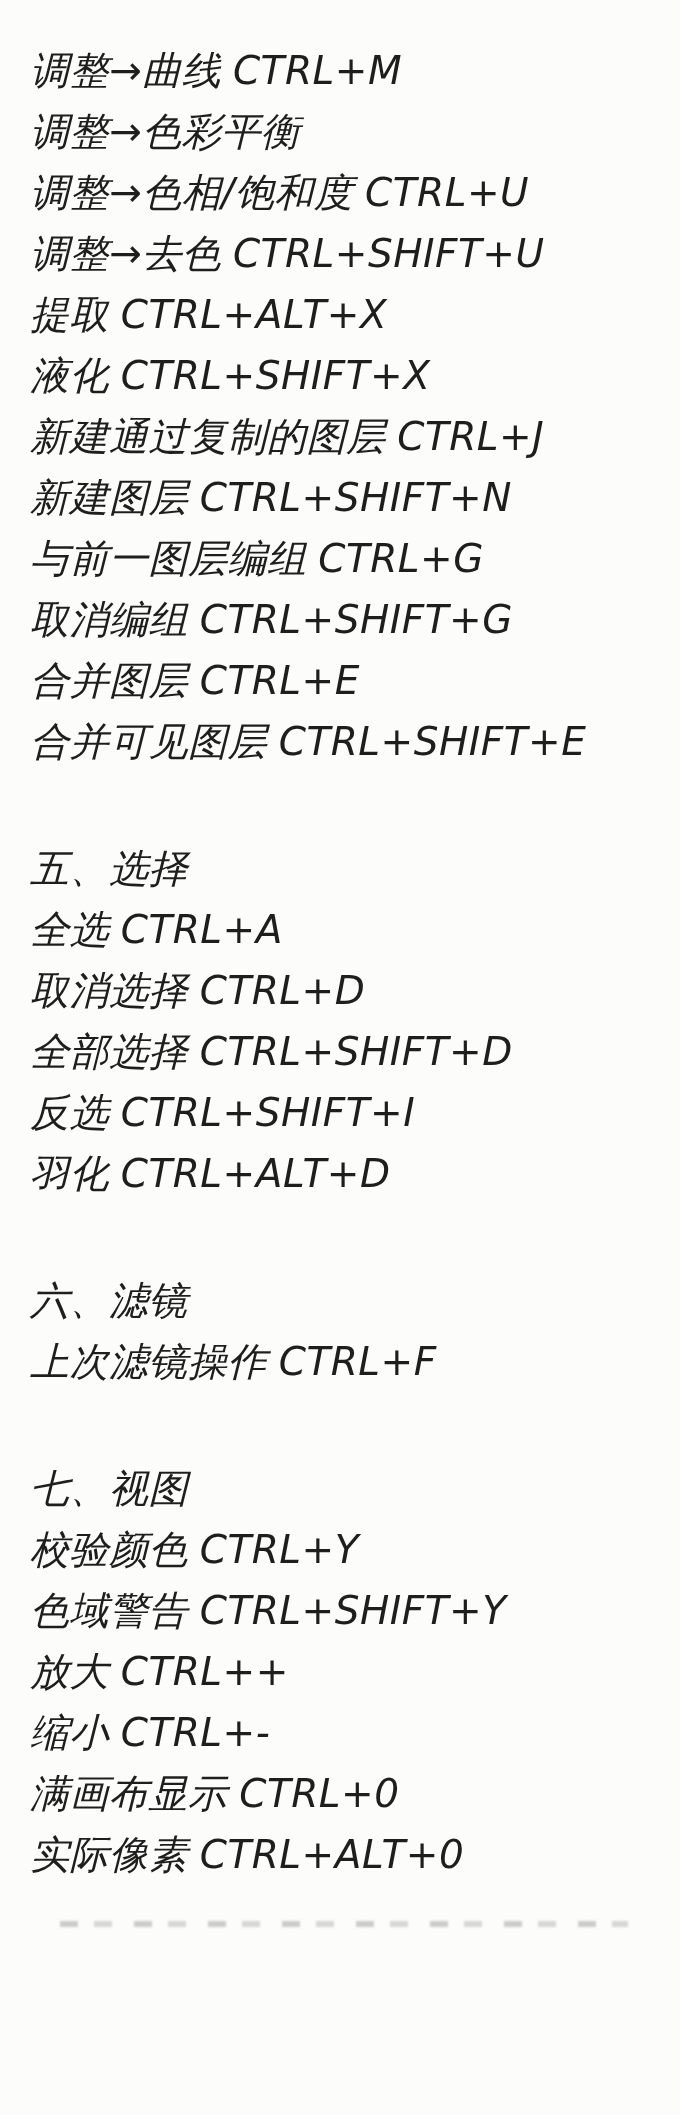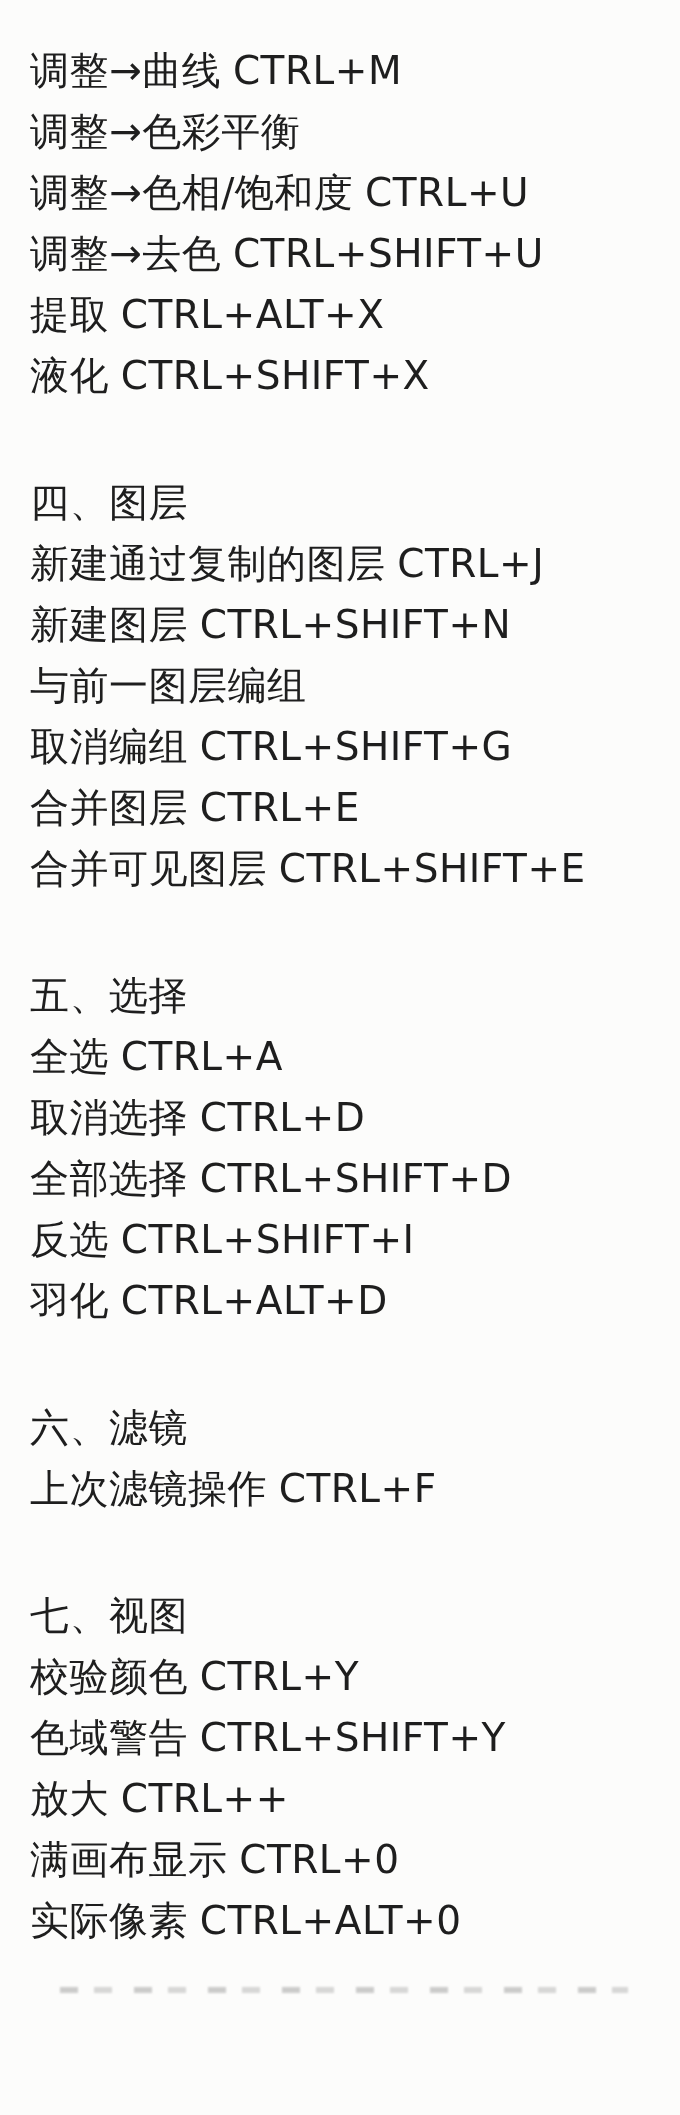--- a/index.html
+++ b/index.html
@@ -9,20 +9,21 @@
   body {
     width: 680px;
     height: 2115px;
     background: #fcfcfb;
     color: #1e1e1e;
     font-family: "DejaVu Sans", "Liberation Sans", sans-serif;
     overflow: hidden;
   }
   .doc {
     padding: 40px 12px 1px 30px;
+    font-style: italic;
   }
   .line {
     height: 61px;
     display: flex;
     align-items: center;
     font-size: 39px;
     line-height: 1;
     white-space: nowrap;
     letter-spacing: 0.5px;
   }
@@ -73,31 +74,31 @@
   </div>
   <div class="line">
     <span class="action">提取</span>
     <span class="shortcut">CTRL+ALT+X</span>
   </div>
   <div class="line">
     <span class="action">液化</span>
     <span class="shortcut">CTRL+SHIFT+X</span>
   </div>
 
-  <div class="line heading">四、图层</div>
   <div class="line">
     <span class="action">新建通过复制的图层</span>
     <span class="shortcut">CTRL+J</span>
   </div>
   <div class="line">
     <span class="action">新建图层</span>
     <span class="shortcut">CTRL+SHIFT+N</span>
   </div>
   <div class="line">
     <span class="action">与前一图层编组</span>
+    <span class="shortcut">CTRL+G</span>
   </div>
   <div class="line">
     <span class="action">取消编组</span>
     <span class="shortcut">CTRL+SHIFT+G</span>
   </div>
   <div class="line">
     <span class="action">合并图层</span>
     <span class="shortcut">CTRL+E</span>
   </div>
   <div class="line">
@@ -140,20 +141,24 @@
   </div>
   <div class="line">
     <span class="action">色域警告</span>
     <span class="shortcut">CTRL+SHIFT+Y</span>
   </div>
   <div class="line">
     <span class="action">放大</span>
     <span class="shortcut">CTRL++</span>
   </div>
   <div class="line">
+    <span class="action">缩小</span>
+    <span class="shortcut">CTRL+-</span>
+  </div>
+  <div class="line">
     <span class="action">满画布显示</span>
     <span class="shortcut">CTRL+0</span>
   </div>
   <div class="line">
     <span class="action">实际像素</span>
     <span class="shortcut">CTRL+ALT+0</span>
   </div>
 
   <div class="remnant"></div>
 </div>

